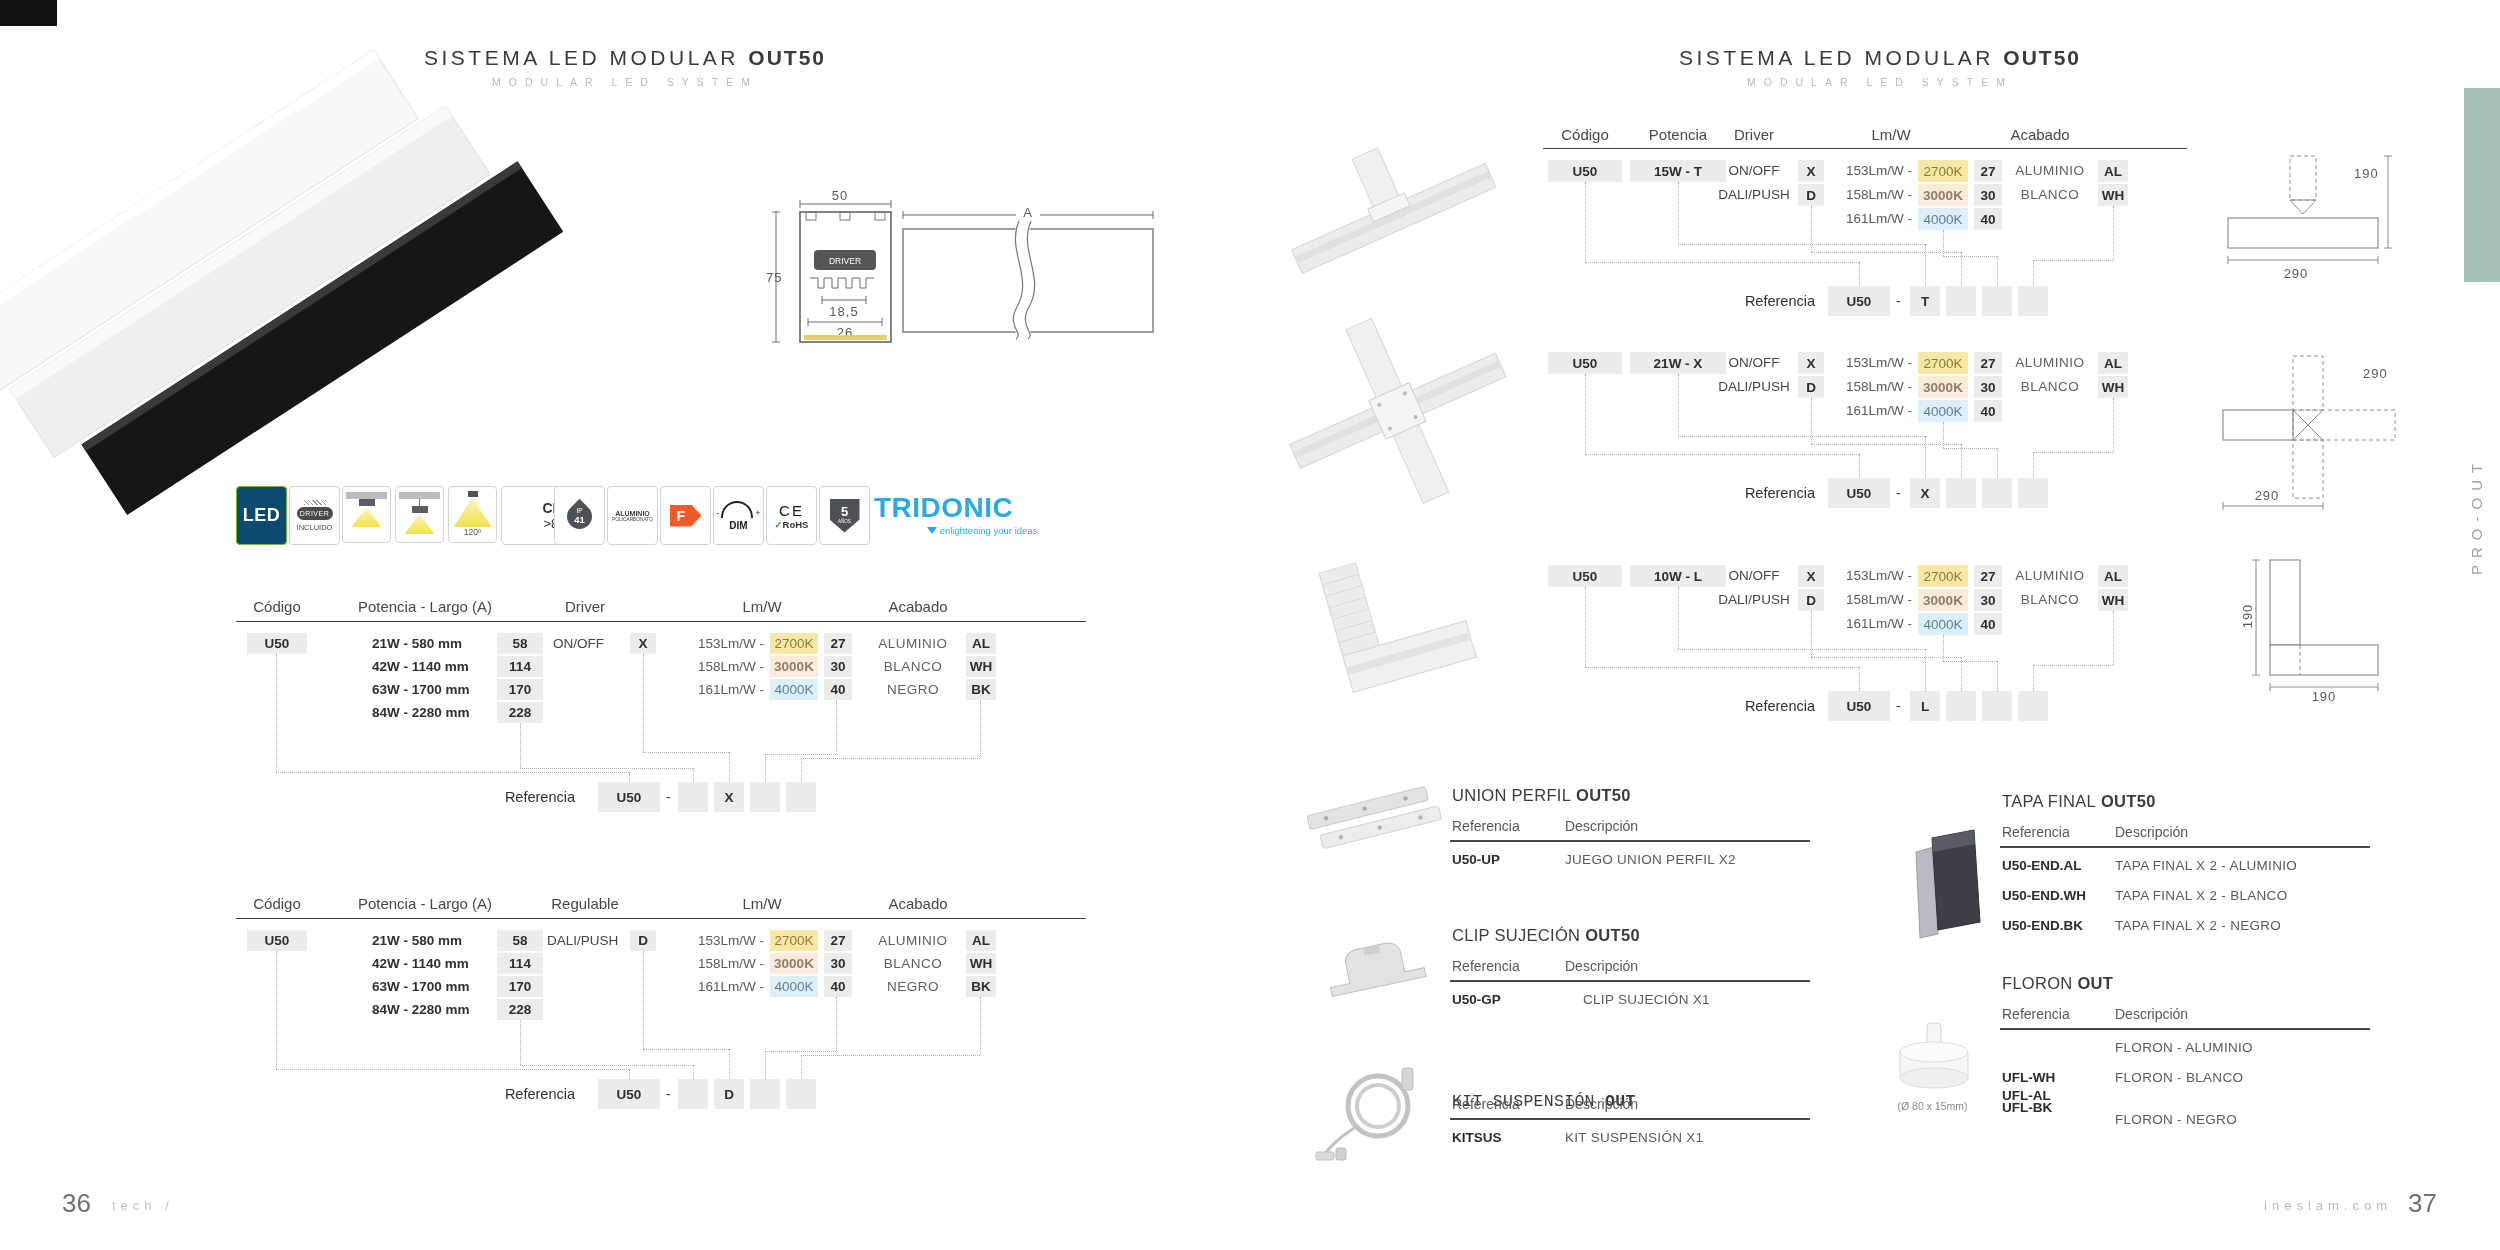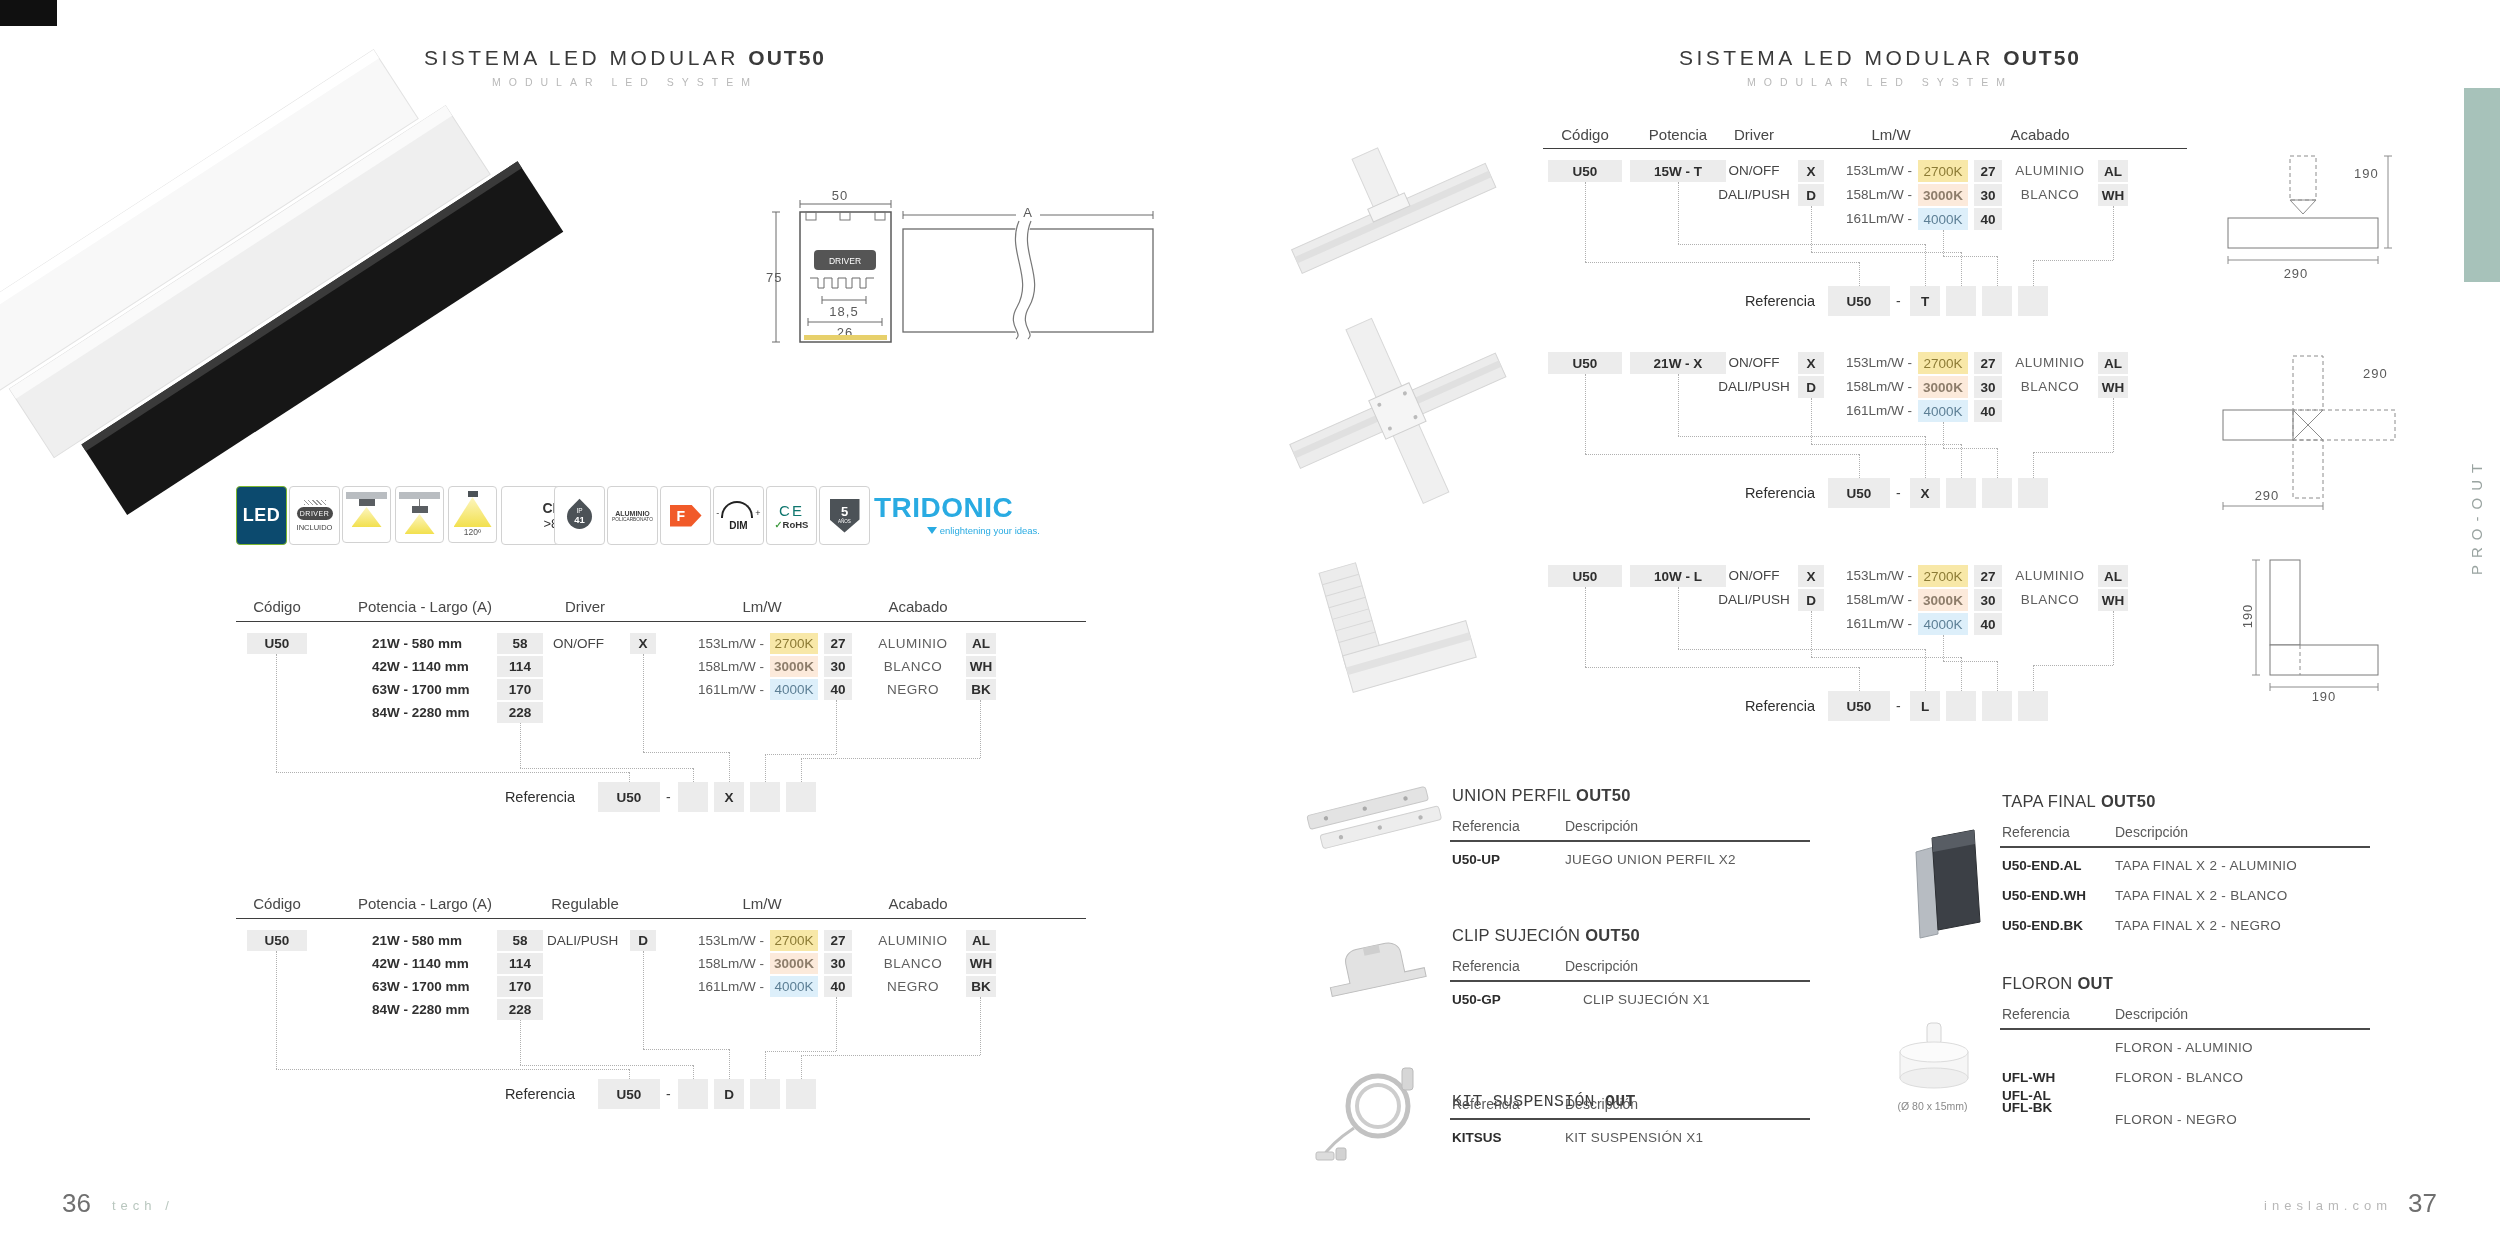--- a/index.html
+++ b/index.html
@@ -167,21 +167,21 @@
   </div>
   <div class="tile" style="left:713px;top:486px;">
     <div style="display:flex;align-items:flex-end;gap:2px;">
       <span style="font-size:9px;color:#333;">-</span>
       <div class="dimarc"></div>
       <span style="font-size:9px;color:#333;">+</span>
     </div>
     <div style="font-size:10px;font-weight:700;color:#222;margin-top:2px;">DIM</div>
   </div>
   <div class="tile" style="left:766px;top:486px;">
-    <div style="font-size:15px;color:#0f766e;letter-spacing:2px;">CE</div>
+    <div style="font-size:15px;color:#0f172a;letter-spacing:2px;">CE</div>
     <div style="font-size:9.5px;font-weight:700;color:#333;">
       <span style="color:#3f9b3f;">✓</span><span>RoHS</span>
     </div>
   </div>
   <div class="tile" style="left:819px;top:486px;">
     <div class="shield">
       <span style="font-size:13px;font-weight:700;margin-top:5px;">5</span>
       <span style="font-size:4.5px;">AÑOS</span>
     </div>
   </div>

